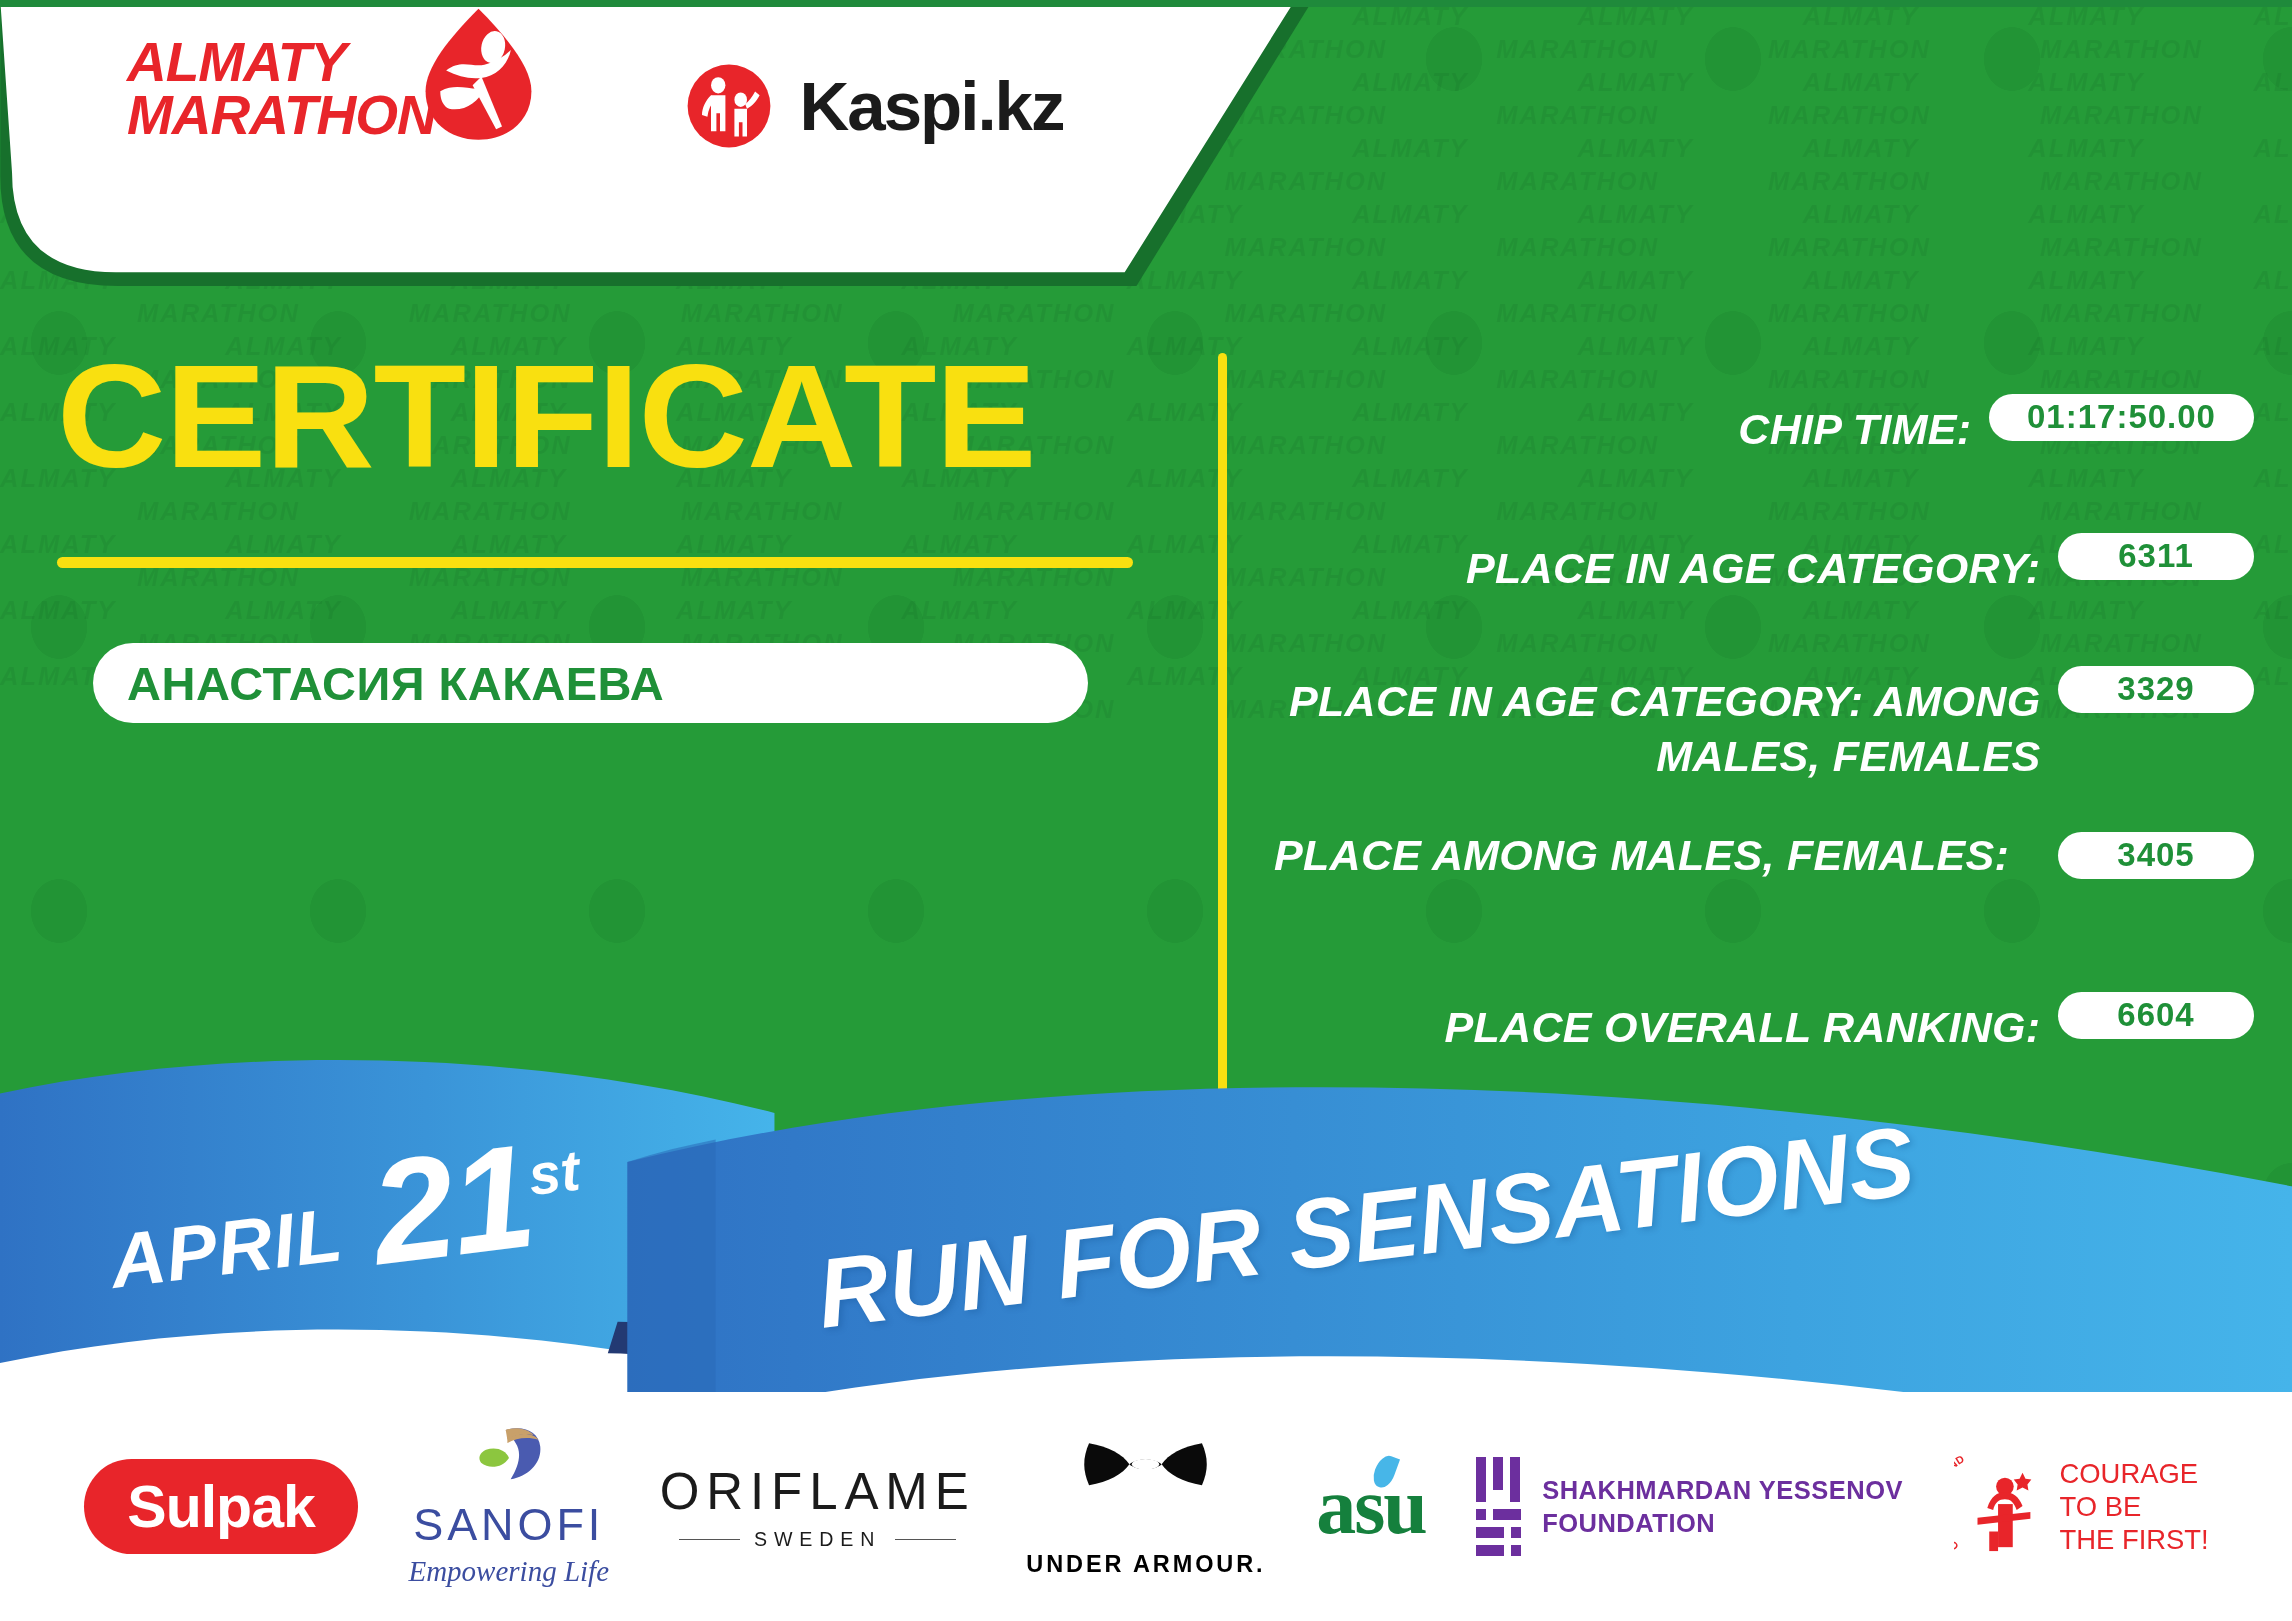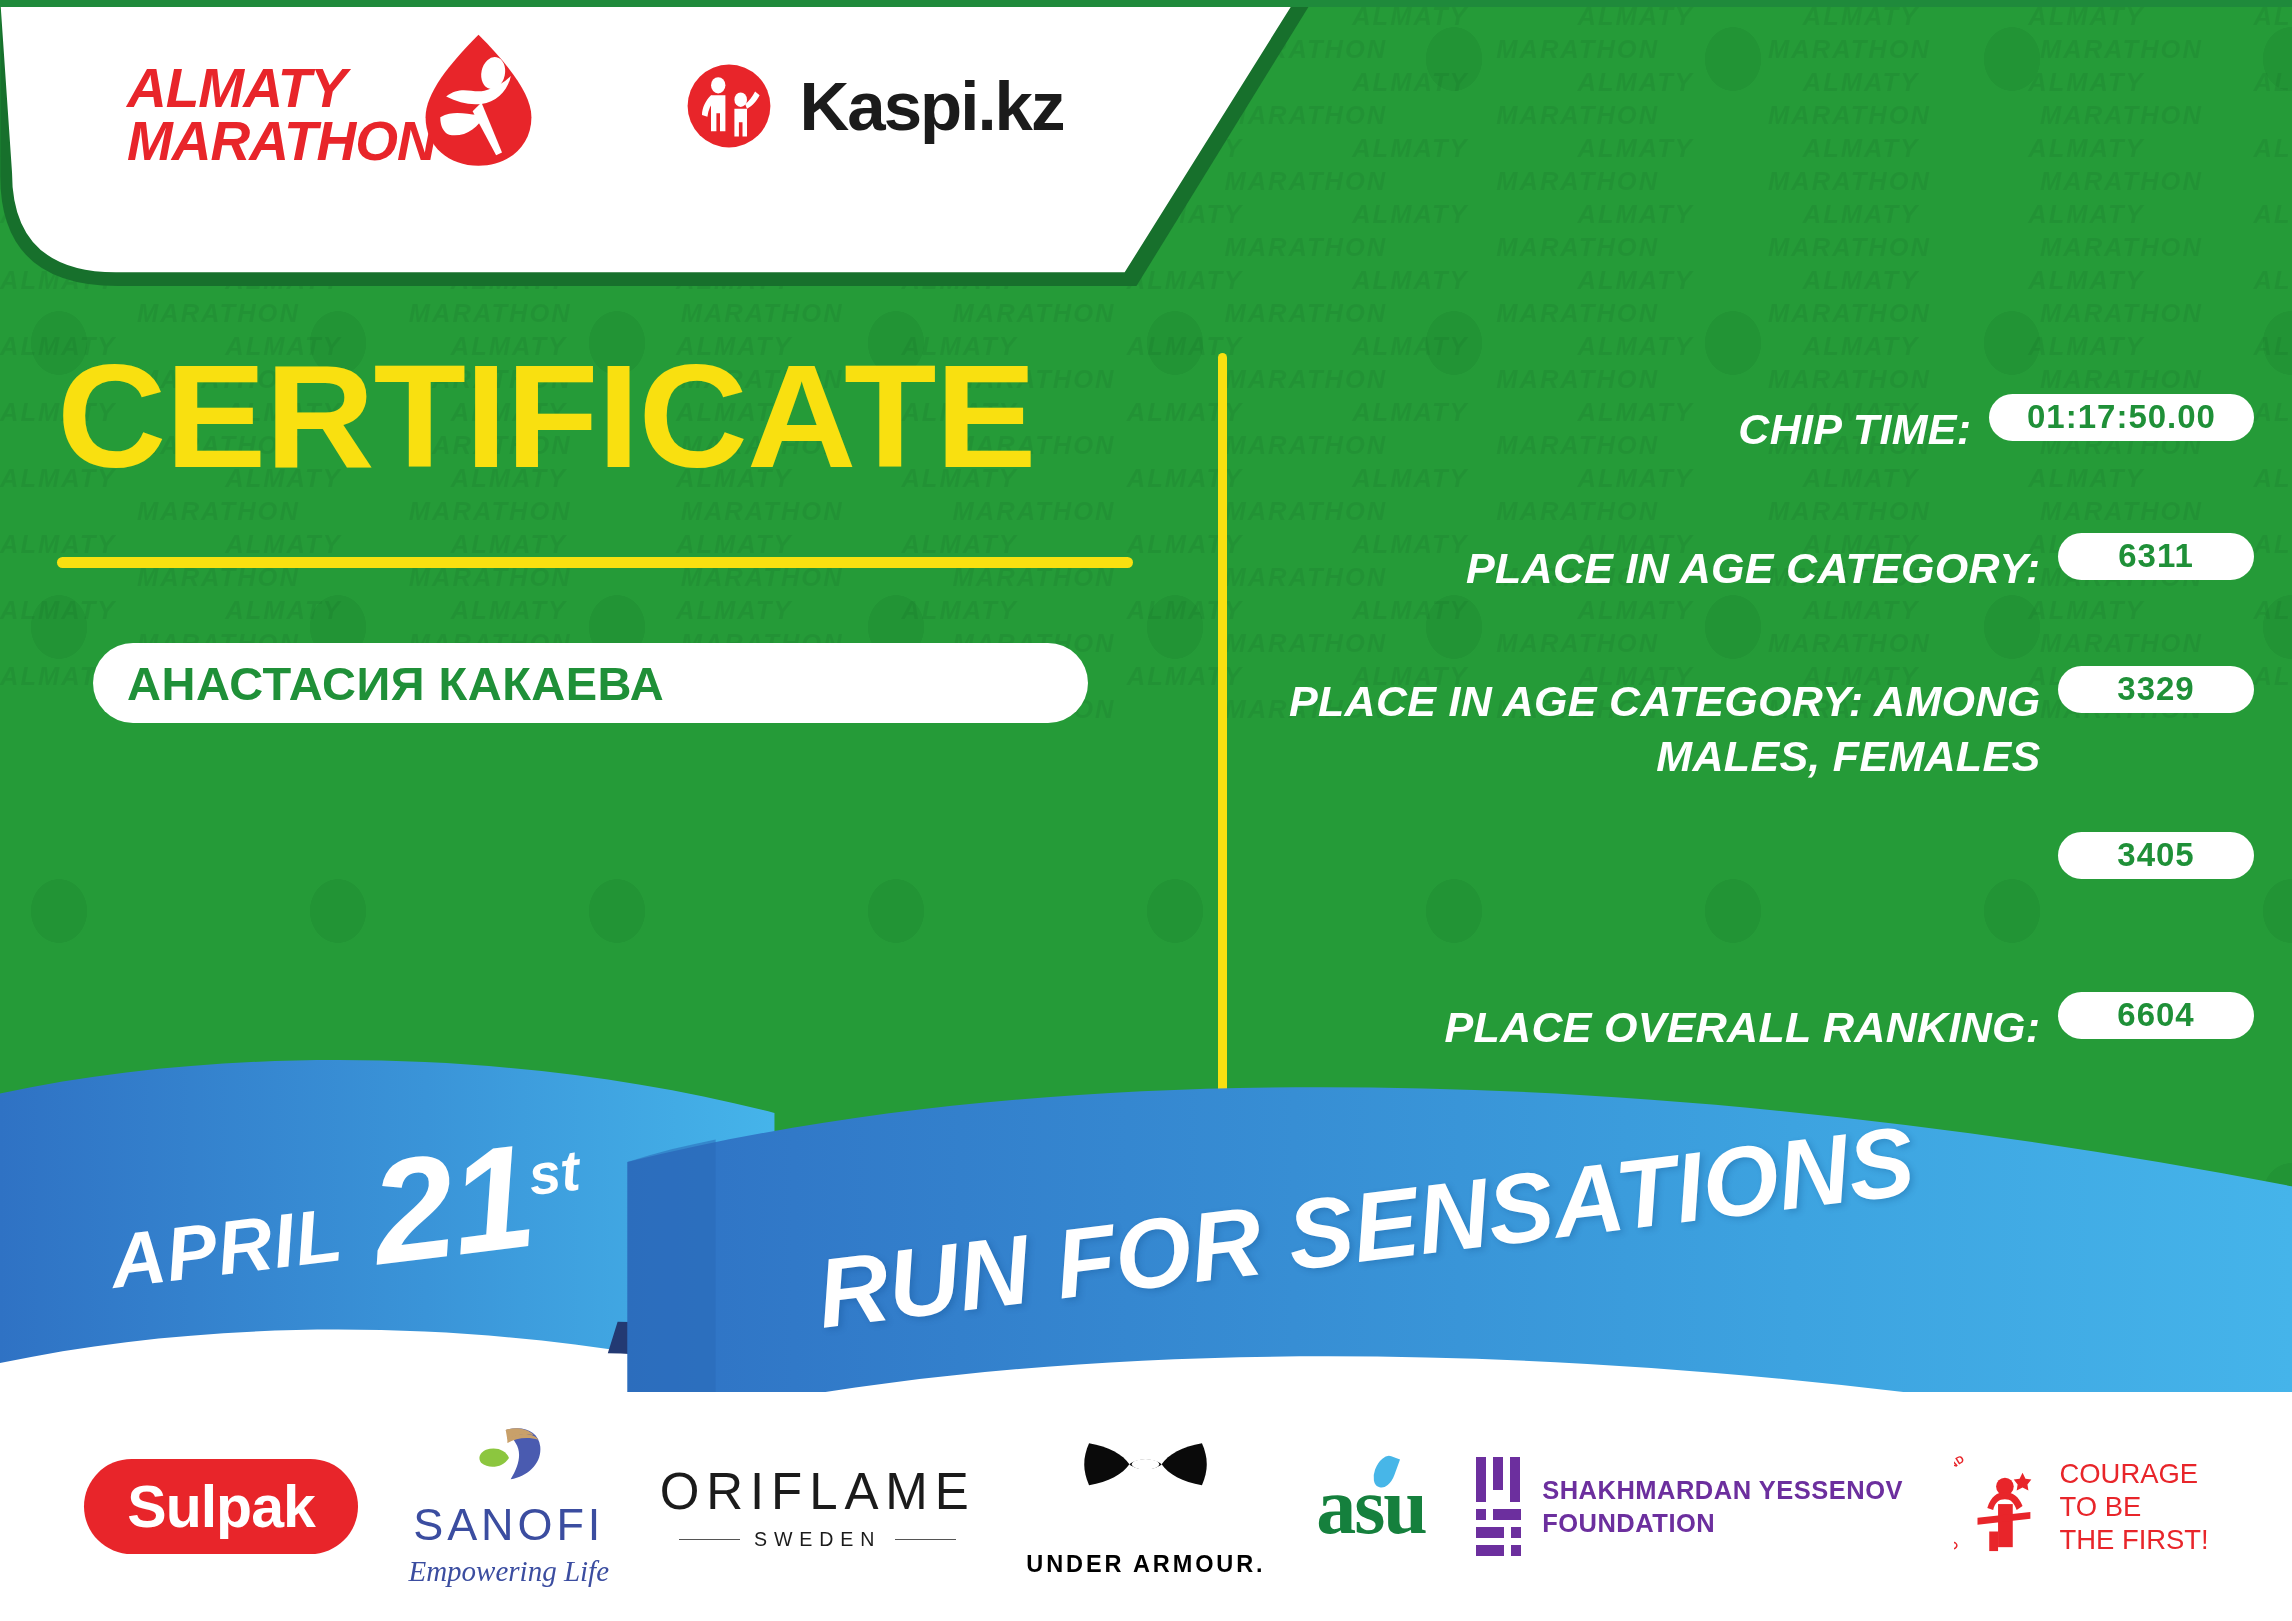--- a/index.html
+++ b/index.html
@@ -207,21 +207,21 @@
     </div>
   <div class="top-strip"></div>
 
   <div class="header-plate">
     <svg width="1313" height="286" viewBox="0 0 1340 292">
       <path d="M0,0 L1340,0 L1160,292 L120,292 Q0,292 0,180 Z" fill="#17702c"></path>
       <path d="M0,0 L1322,0 L1148,278 L118,278 Q12,278 12,176 Z" fill="#ffffff"></path>
     </svg>
   </div>
 
-  <div style="position:absolute;left:127px;top:57px;z-index:9;display:flex;align-items:center;">
+  <div style="position:absolute;left:127px;top:31px;z-index:9;display:flex;align-items:center;">
     <div style="display:flex;flex-direction:column;align-items:flex-start;line-height:0.96;">
       <span style="color:#e8252a;font-weight:bold;font-style:italic;font-size:55px;letter-spacing:-1px;font-family:'Liberation Sans',sans-serif;">ALMATY</span>
       <span style="color:#e8252a;font-weight:bold;font-style:italic;font-size:55px;letter-spacing:-1px;font-family:'Liberation Sans',sans-serif;">MARATHON</span>
     </div>
     <svg width="147" height="147" viewBox="0 0 100 100" style="margin-left:-31px;margin-top:-31px;">
       <path d="M50 6 C30 26 14 46 14 62 C14 82 30 95 50 95 C70 95 86 82 86 62 C86 46 70 26 50 6 Z" fill="#e8252a"></path>
       <ellipse cx="60" cy="32" rx="8" ry="11" fill="#fff" transform="rotate(12 60 32)"></ellipse>
       <path d="M28 48 C38 40 46 46 54 44 C62 42 68 38 72 34 C70 44 62 52 52 53 C44 54 36 52 28 48 Z" fill="#fff"></path>
       <path d="M24 62 C36 56 44 62 54 60 C50 70 40 76 30 74 C26 72 24 68 24 62 Z" fill="#fff"></path>
       <path d="M52 52 L66 86 L62 88 L46 58 Z" fill="#fff"></path>
@@ -271,20 +271,21 @@
       <span class="stat-label right">PLACE IN AGE CATEGORY:</span>
       <span class="stat-pill">6311</span>
     </div>
 
     <div class="stat" id="stat-2">
       <span class="stat-label right">PLACE IN AGE CATEGORY: AMONG MALES, FEMALES</span>
       <span class="stat-pill">3329</span>
     </div>
 
     <div class="stat" id="stat-3">
+      <span class="stat-label">PLACE AMONG MALES, FEMALES:</span>
       <span class="stat-pill">3405</span>
     </div>
 
     <div class="stat" id="stat-4">
       <span class="stat-label right">PLACE OVERALL RANKING:</span>
       <span class="stat-pill">6604</span>
     </div>
 
   </div>
 

